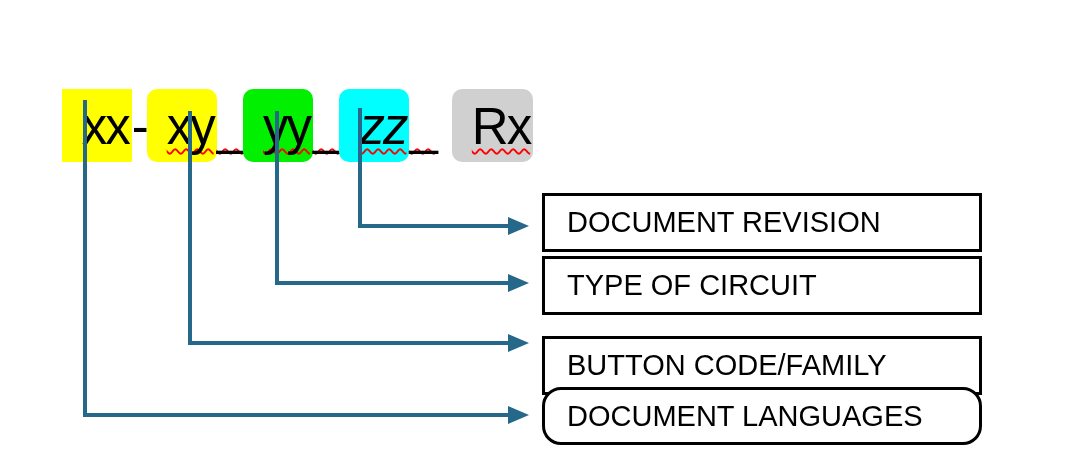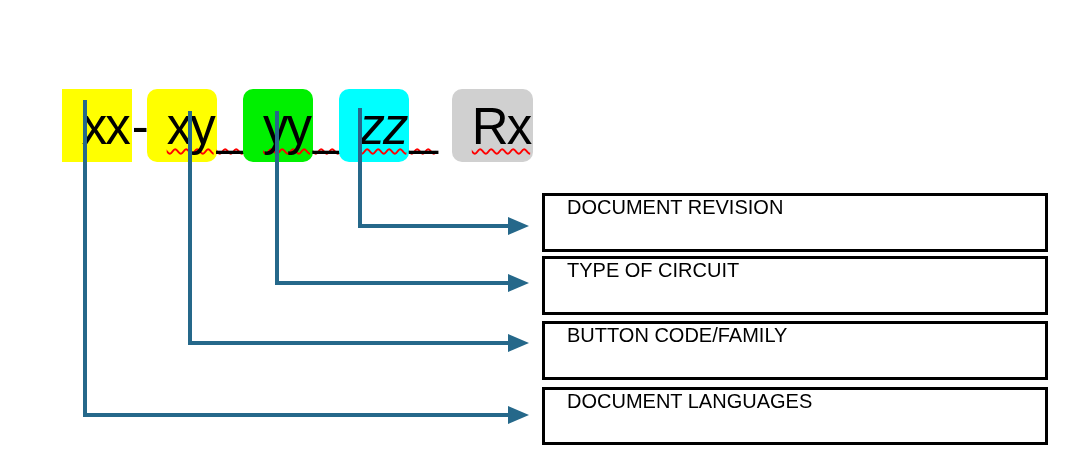--- a/index.html
+++ b/index.html
@@ -55,35 +55,35 @@
     stroke: var(--connector, #25688a);
     stroke-width: 4;
     stroke-linejoin: miter;
   }
   .ahead { fill: var(--connector, #25688a); }
 
   
   .legend-box {
     position: absolute;
     left: 542px;
-    width: 506px;
+    width: 440px;
     box-sizing: border-box;
     border: 3px solid var(--box-border, #000);
     background: var(--bg, #fff);
     display: flex;
-    align-items: flex-start;
+    align-items: center;
     padding-left: 22px;
-    font-size: 20px;
+    font-size: 29px;
     letter-spacing: 0px;
     color: var(--ink, #000);
   }
   .box-1 { top: 193px; height: 59px; }
   .box-2 { top: 256px; height: 59px; }
-  .box-3 { top: 321px; height: 59px; }
-  .box-4 { top: 387px; height: 58px; }
+  .box-3 { top: 336px; height: 59px; }
+  .box-4 { top: 387px; height: 58px; border-radius: 19px; }
 </style>
 </head>
 <body>
 
 <div class="canvas">
 
   <div class="code-line">
     <span class="seg hl hl-yellow">xx</span><span class="seg">-</span><span class="seg hl hl-yellow sp">xy</span><span class="seg sp">_</span><span class="seg hl hl-green sp">yy</span><span class="seg sp">_</span><span class="seg hl hl-cyan sp">zz</span><span class="seg sp">_</span><span class="seg hl hl-gray sp">Rx</span>
   </div>
 

